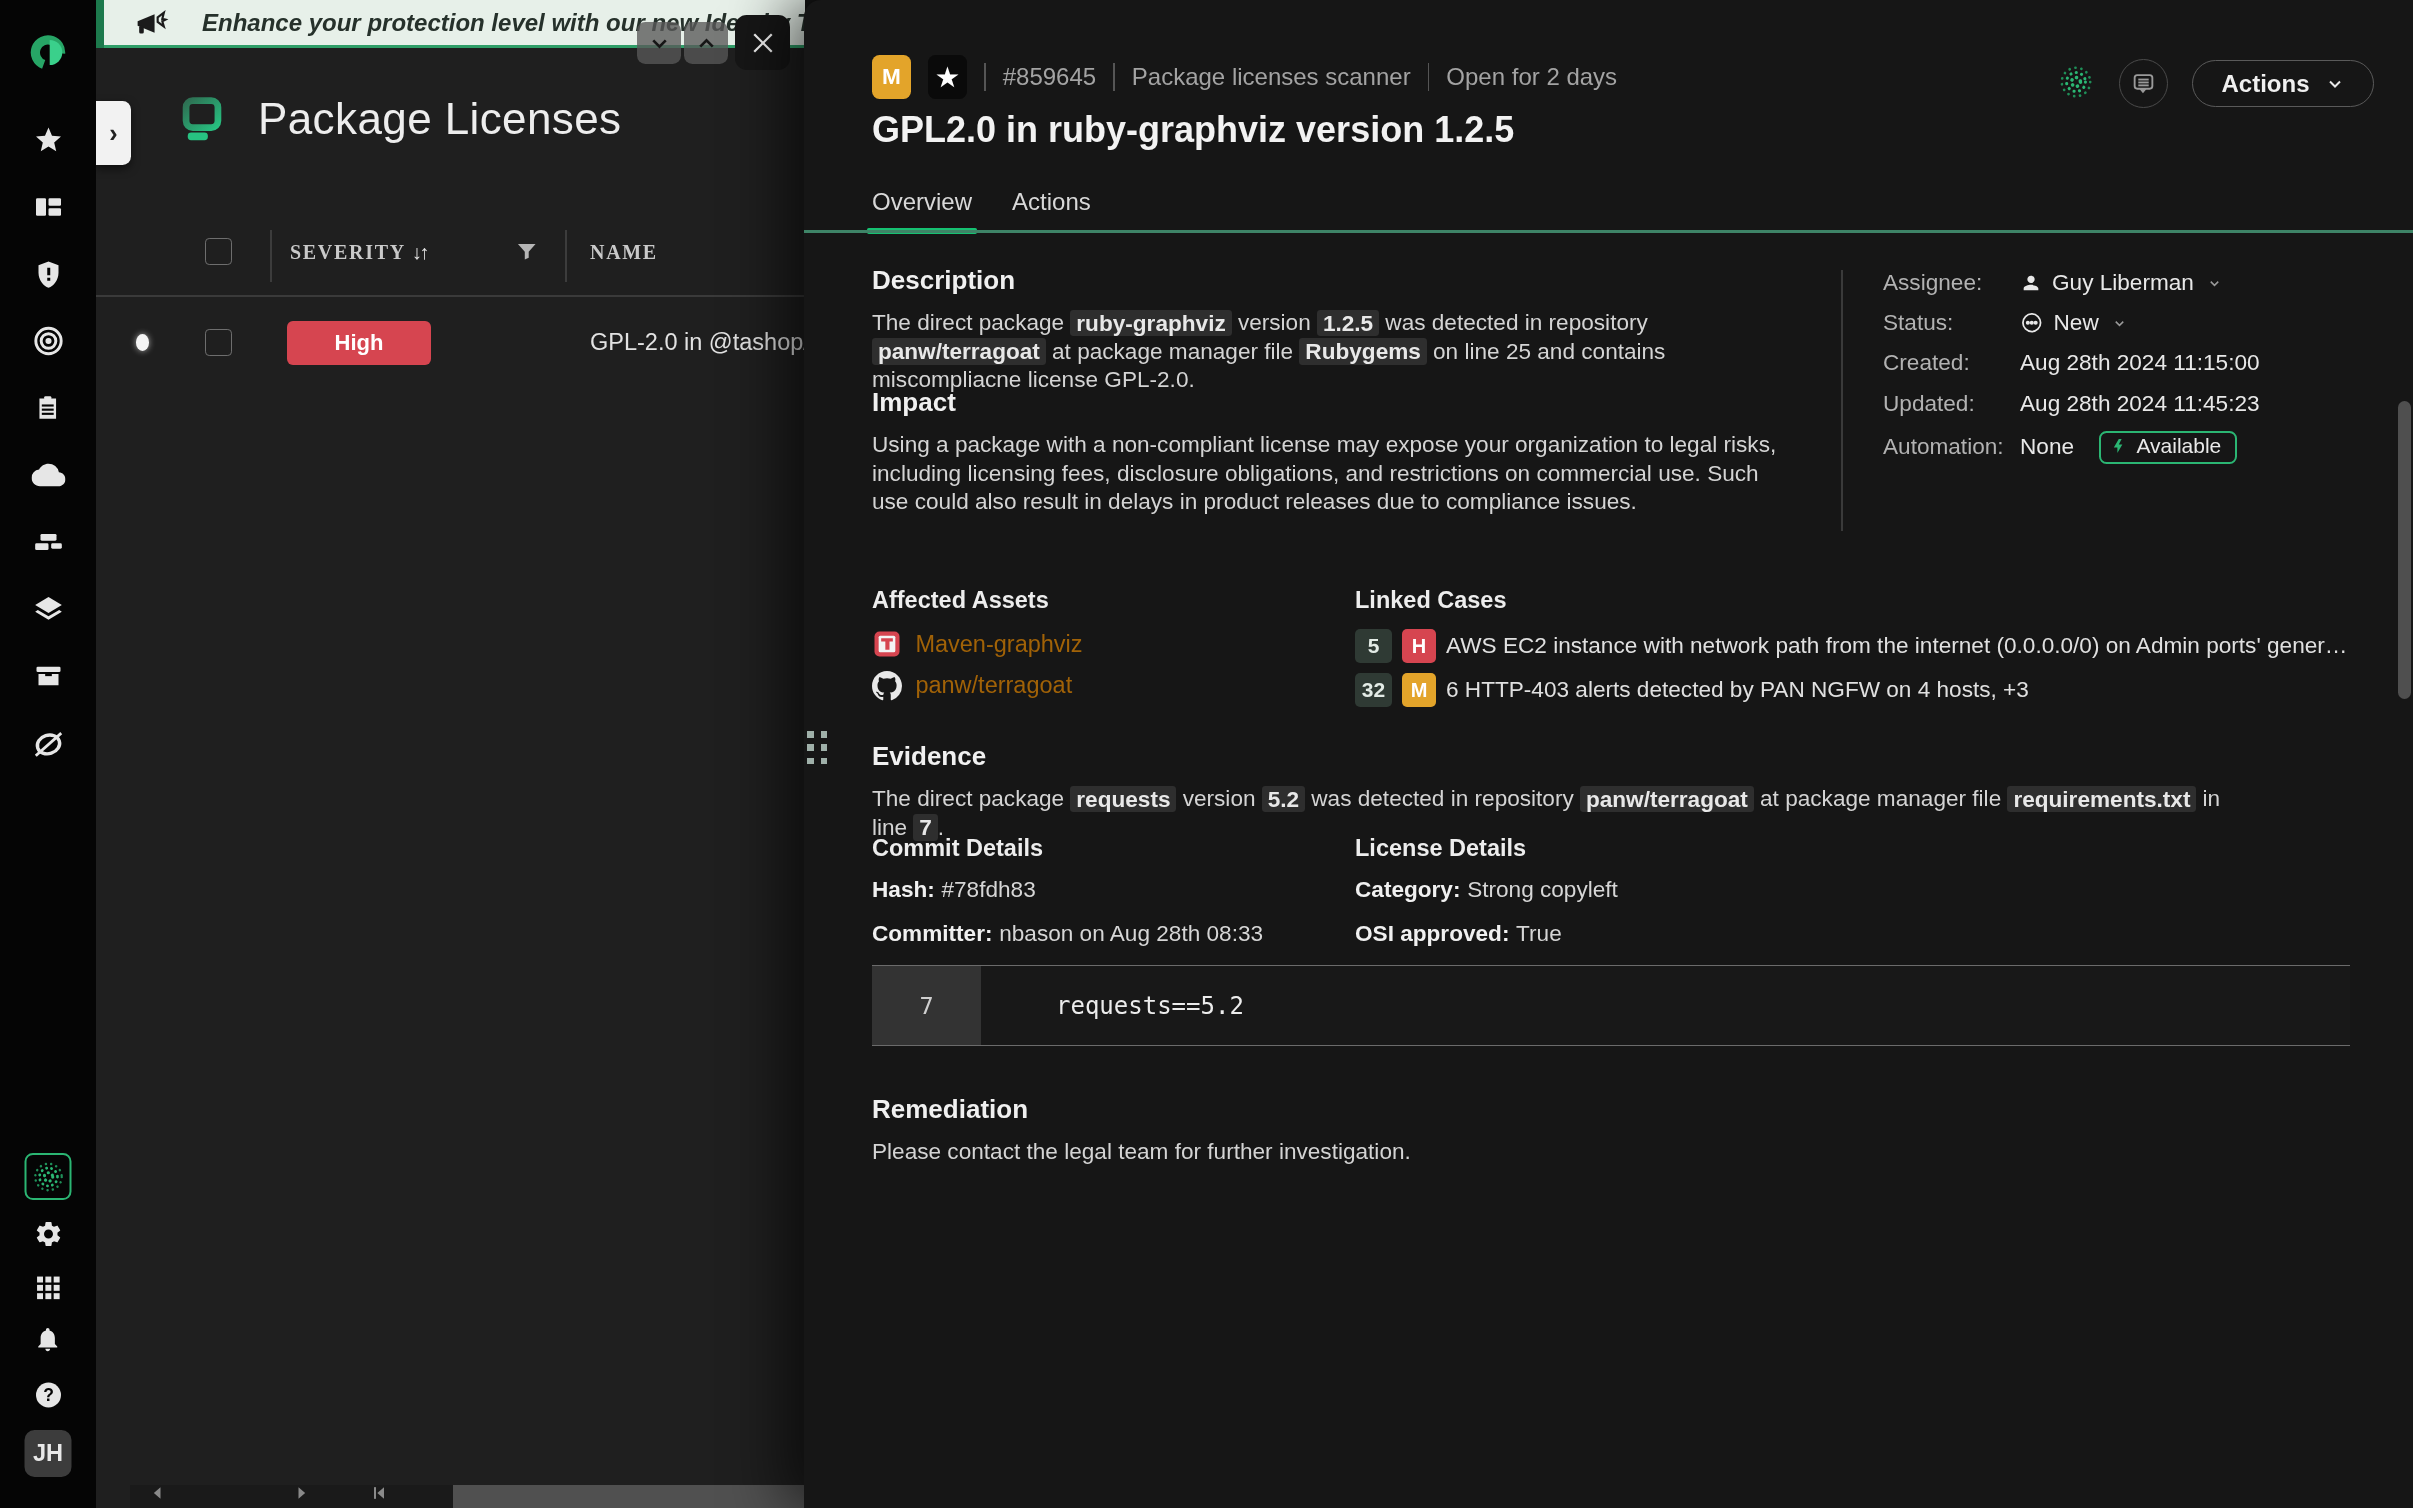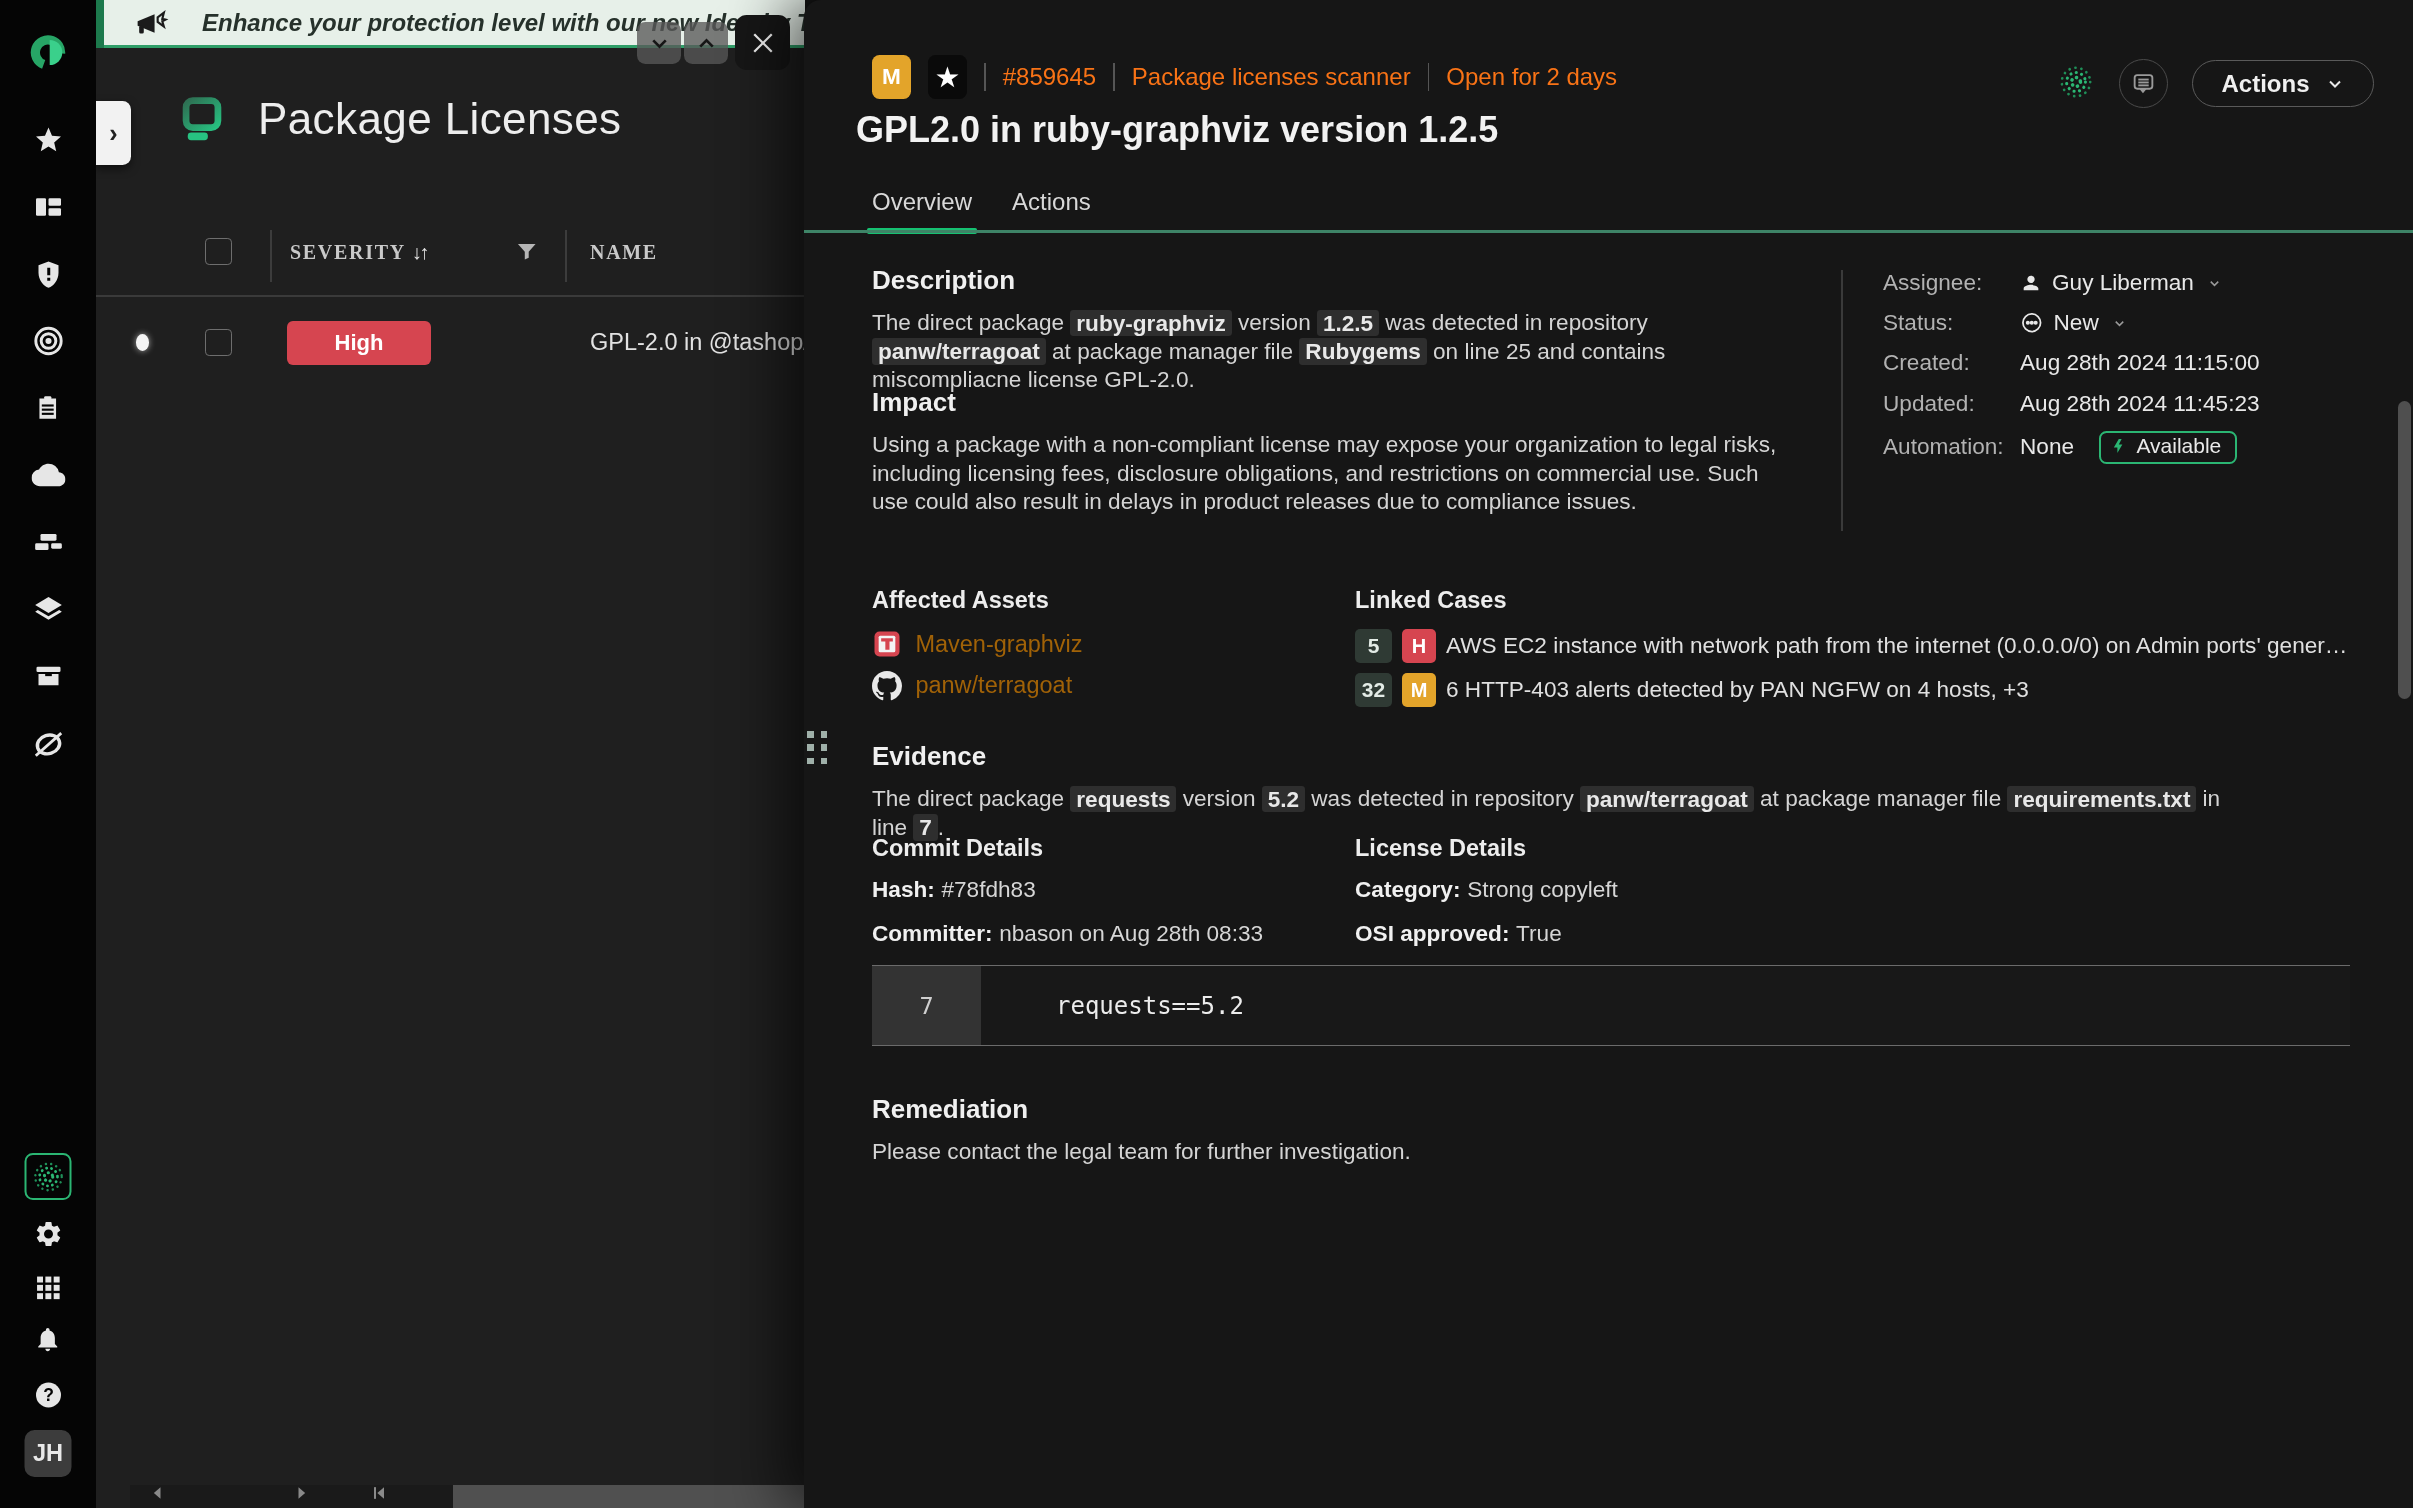--- a/index.html
+++ b/index.html
@@ -52,22 +52,22 @@
 
   
   .panel { position:absolute; left:804px; top:0; width:1609px; height:1508px; background:#161616;
     border-top-left-radius:17px; box-shadow:-20px 0 59px rgba(0,0,0,.6); z-index:4; }
   .meta-badges { position:absolute; left:68px; top:55px; display:flex; align-items:center; gap:17px; }
   .badge-sq { width:39px; height:44px; border-radius:7.5px; display:flex; align-items:center; justify-content:center;
     font-size:22.6px; font-weight:700; color:#fff; }
   .badge-m { background:#e3a42a; }
   .badge-star { background:#0a0a0a; color:#fff; font-size:25px; cursor:pointer; }
   .hsep { width:1.7px; height:28.5px; background:#555; }
-  .meta-text { font-size:24px; color:#f97316; }
-  .panel-title { position:absolute; left:52px; top:109px; font-size:36px; font-weight:700; color:#f2f2f2; }
+  .meta-text { font-size:24px; color:#a3a3a3; }
+  .panel-title { position:absolute; left:68px; top:109px; font-size:36px; font-weight:700; color:#f2f2f2; }
 
   .hdr-actions { position:absolute; right:39px; top:59px; display:flex; align-items:center; gap:23.5px; }
   .icon-circle-btn { width:49px; height:49px; border:1.7px solid #4a4a4a; border-radius:50%;
     display:flex; align-items:center; justify-content:center; cursor:pointer; }
   .actions-btn { height:47px; padding:0 28.5px; border:1.7px solid #5a5a5a; border-radius:25px; background:transparent;
     display:flex; align-items:center; gap:15px; color:#f0f0f0; font-size:24px; font-weight:700; cursor:pointer; }
 
   .tabs { position:absolute; left:68px; top:188px; display:flex; gap:40px; }
   .tab { font-size:24px; color:#d8d8d8; padding-bottom:15px; cursor:pointer; position:relative; }
   .tab.active::after { content:""; position:absolute; left:-5px; right:-5px; bottom:-2.5px; height:5.9px; background:#16c172; border-radius:1.7px; }

